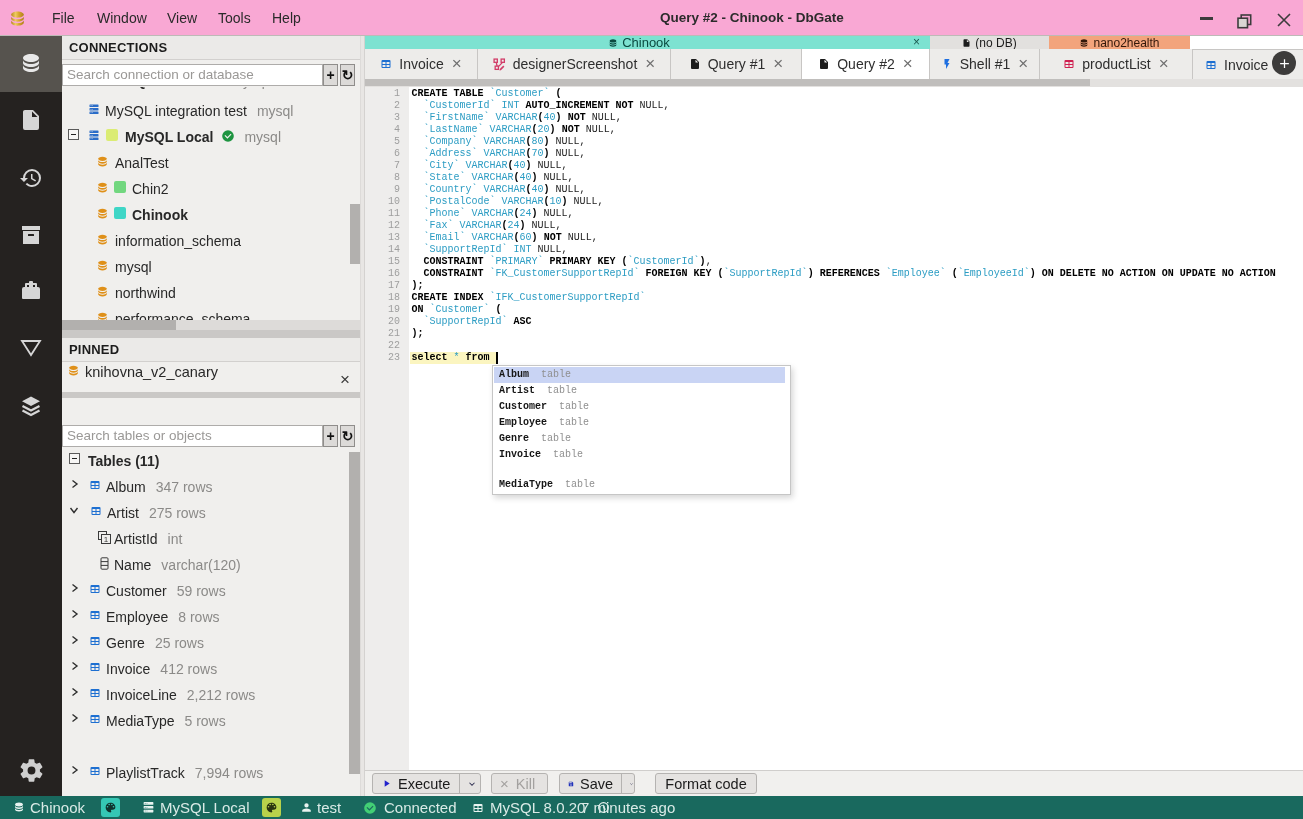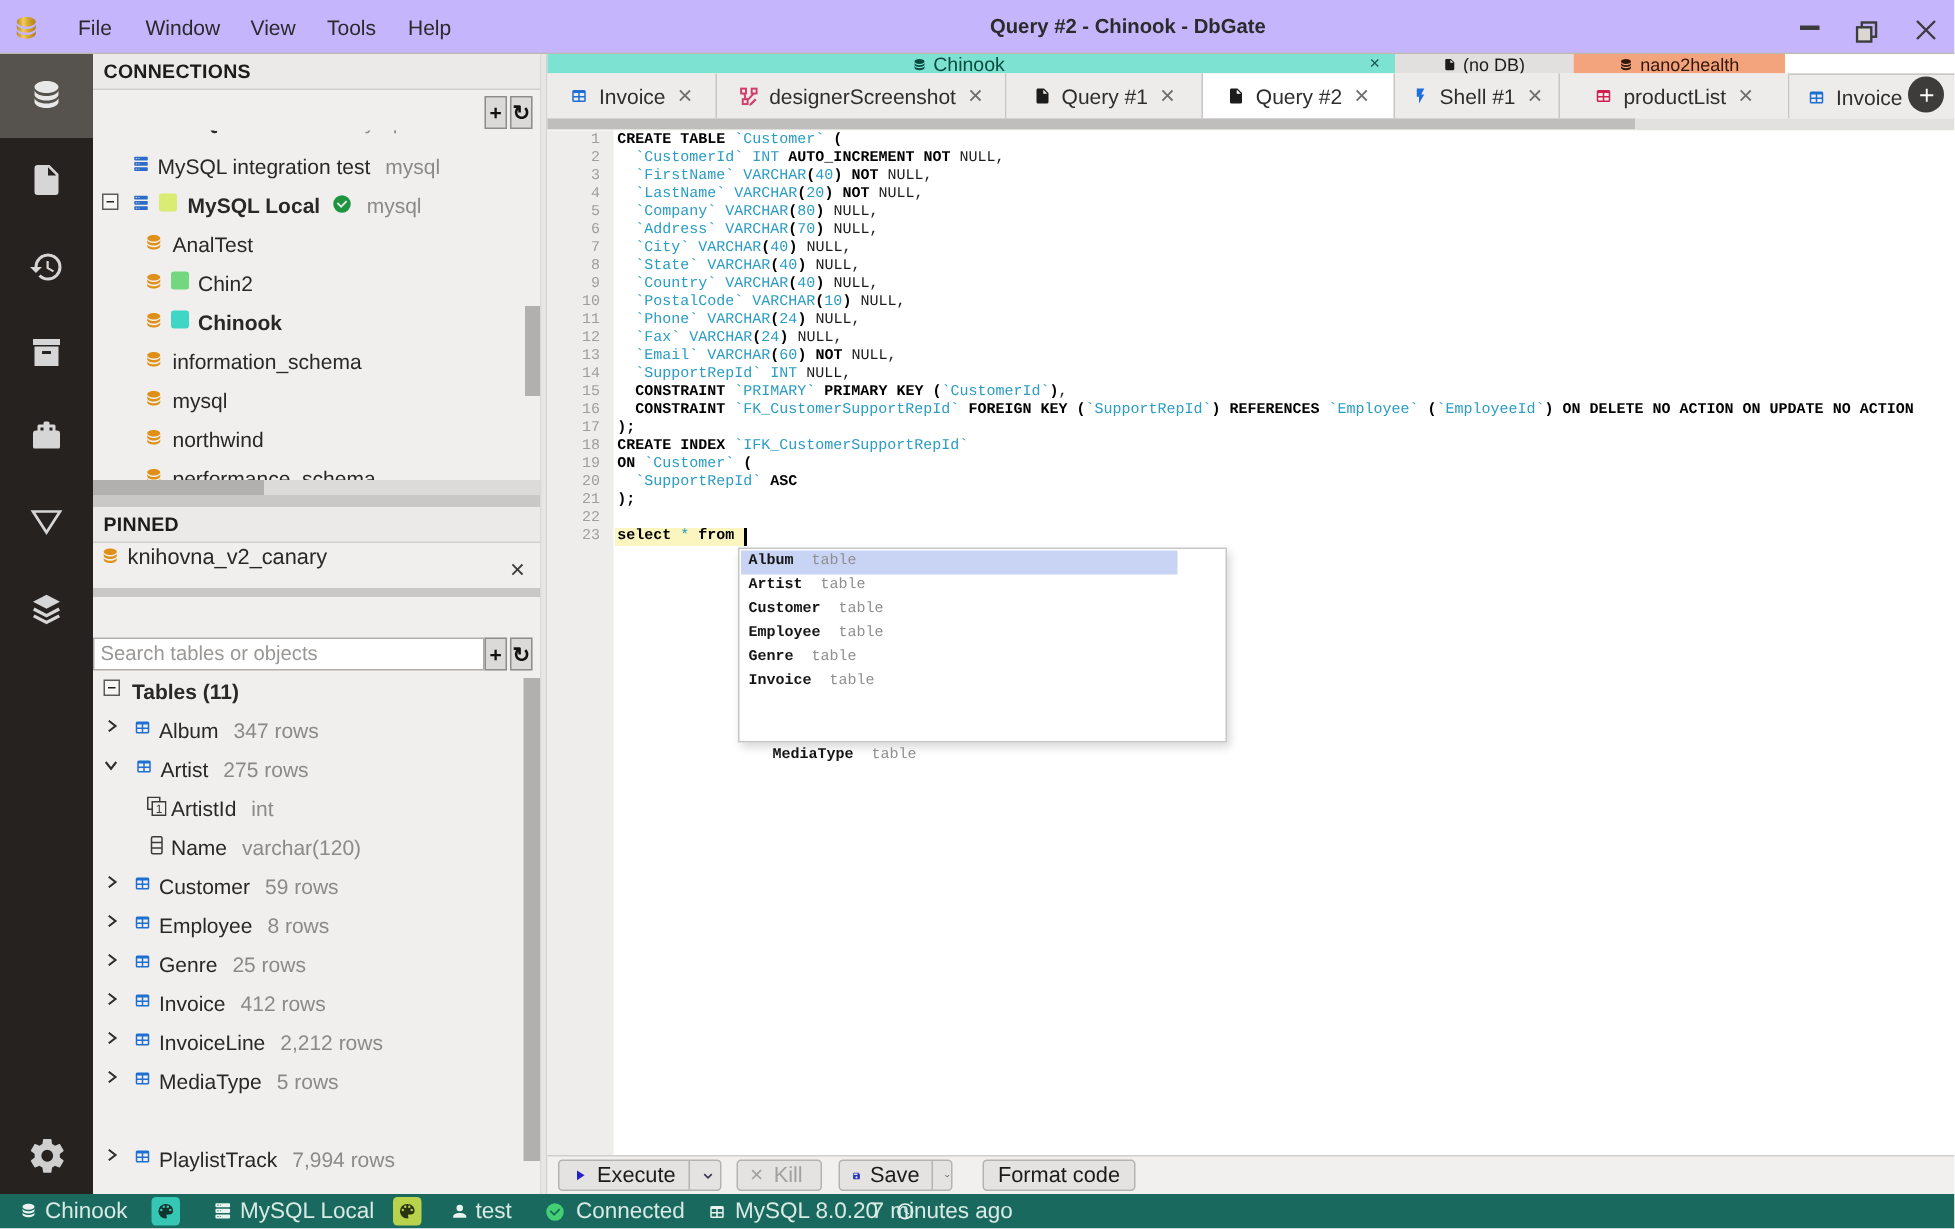--- a/index.html
+++ b/index.html
@@ -1,18 +1,18 @@
 <!DOCTYPE html>
 <html><head><meta charset="utf-8"><style>
 html,body{margin:0;padding:0}
 body{width:1303px;height:819px;position:relative;overflow:hidden;font-family:"Liberation Sans",sans-serif;background:#fff}
 .a{position:absolute}
 svg{display:block}
 
-#tb{left:0;top:0;width:1303px;height:35px;background:#c4b5fd;border-bottom:1px solid #bdbab7}
+#tb{left:0;top:0;width:1303px;height:35px;background:#f9a8d4;border-bottom:1px solid #bdbab7}
 .menu{top:10px;font-size:14px;color:#2a2a2a}
 #title{top:10px;left:660px;font-size:13.5px;font-weight:bold;color:#2b2b2b}
 .winbtn{top:13px;color:#3c3c3c}
 
 #ib{left:0;top:36px;width:62px;height:760px;background:#252220}
 .ibsel{left:0;top:0;width:62px;height:56px;background:#56534e}
 .ibi{left:19px}
 
 #lp{left:62px;top:36px;width:298px;height:760px;background:#f0efed;overflow:hidden}
 .whdr{left:0;width:298px;height:24px;background:#ebeae8;border-bottom:1px solid #d2d0ce;font-size:13px;font-weight:bold;color:#1c1c1c;line-height:24px;padding-left:7px;letter-spacing:.2px;box-sizing:border-box}
@@ -36,21 +36,21 @@
 
 #ed{left:365px;top:87px;width:938px;height:683px;background:#fff}
 #gut{left:365px;top:87px;width:44px;height:683px;background:#eeedec}
 .gnum{position:absolute;left:0;width:35px;text-align:right;font-family:"Liberation Mono",monospace;font-size:10px;line-height:12px;color:#9e9e9e}
 #code{left:411.5px;top:88px;font-family:"Liberation Mono",monospace;font-size:10px;line-height:12px;color:#1c1c1c;white-space:pre}
 #code b{color:#000}
 .t{color:#2b9cc3}
 #yline{left:410px;top:352px;width:88px;height:12px;background:#fbf5c0}
 #cursor{left:496px;top:352px;width:2px;height:12px;background:#000}
 
-#pop{left:492px;top:365px;width:326px;height:130px;background:#fff;border:1px solid #c6c6c6;box-shadow:2px 3px 6px rgba(0,0,0,.16);box-sizing:border-box}
+#pop{left:492px;top:365px;width:299px;height:130px;background:#fff;border:1px solid #c6c6c6;box-shadow:2px 3px 6px rgba(0,0,0,.16);box-sizing:border-box}
 .prow{position:absolute;left:1px;width:286px;height:16px;font-family:"Liberation Mono",monospace;font-size:10px;line-height:16px;white-space:pre}
 .prow b{color:#151515}
 .prow .m{color:#8f8f8f}
 
 #tbar{left:365px;top:770px;width:938px;height:26px;background:#f1f0ee;border-top:1px solid #d0cecc;box-sizing:border-box}
 .btn{top:2px;height:21px;background:#e5e3e1;border:1px solid #b5b3b1;border-radius:3px;box-sizing:border-box;display:flex;align-items:center;font-size:14.5px;color:#1b1b1b}
 
 #sb{left:0;top:796px;width:1303px;height:23px;background:#19695e;color:#dcecе8}
 .si{top:0;height:23px;display:flex;align-items:center;font-size:15px;color:#d9eae6;white-space:nowrap}
 .badge{border-radius:3px;width:19px;height:19px;display:flex;align-items:center;justify-content:center}
@@ -107,20 +107,21 @@
       <path d="M3,8.2L12,3.5L21,8.2L12,12.9Z" fill="#d6d6d6" stroke="none"></path>
       <path d="M3.5,13L12,17.4L20.5,13"></path>
       <path d="M3.5,17.6L12,22L20.5,17.6"></path>
     </svg>
  <svg class="a ibi" style="top:721px;left:18px" width="27" height="27" viewBox="0 0 24 24" fill="#cfcfcf">
       <path d="M12,15.5A3.5,3.5 0 0,1 8.5,12A3.5,3.5 0 0,1 12,8.5A3.5,3.5 0 0,1 15.5,12A3.5,3.5 0 0,1 12,15.5M19.43,12.97C19.47,12.65 19.5,12.33 19.5,12C19.5,11.67 19.47,11.34 19.43,11L21.54,9.37C21.73,9.22 21.78,8.95 21.66,8.73L19.66,5.27C19.54,5.05 19.27,4.96 19.05,5.05L16.56,6.05C16.04,5.66 15.5,5.32 14.87,5.07L14.5,2.42C14.46,2.18 14.25,2 14,2H10C9.75,2 9.54,2.18 9.5,2.42L9.13,5.07C8.5,5.32 7.96,5.66 7.44,6.05L4.95,5.05C4.73,4.96 4.46,5.05 4.34,5.27L2.34,8.73C2.21,8.95 2.27,9.22 2.46,9.37L4.57,11C4.53,11.34 4.5,11.67 4.5,12C4.5,12.33 4.53,12.65 4.57,12.97L2.46,14.63C2.27,14.78 2.21,15.05 2.34,15.27L4.34,18.73C4.46,18.95 4.73,19.03 4.95,18.95L7.44,17.94C7.96,18.34 8.5,18.68 9.13,18.93L9.5,21.58C9.54,21.82 9.75,22 10,22H14C14.25,22 14.46,21.82 14.5,21.58L14.87,18.93C15.5,18.67 16.04,18.34 16.56,17.94L19.05,18.95C19.27,19.03 19.54,18.95 19.66,18.73L21.66,15.27C21.78,15.05 21.73,14.78 21.54,14.63L19.43,12.97Z"></path>
     </svg>
 </div>
 <div class="a" id="lp">
  <div class="a whdr" style="top:0">CONNECTIONS</div>
+ <div class="a sin" style="top:28px">Search connection or database</div>
  <div class="a sbtn" style="left:261px;top:28px">+</div>
  <div class="a sbtn" style="left:278px;top:28px">↻</div>
  <div class="a" id="connlist" style="left:0;top:51px;width:298px;height:233px;overflow:hidden">
   <div class="a trow" style="top:-14px">
         <span style="width:26px"></span>
         <svg width="12" height="13" viewBox="0 0 24 24" fill="#2a6cc8">
           <path d="M4,2H20A1,1 0 0,1 21,3V6A1,1 0 0,1 20,7H4A1,1 0 0,1 3,6V3A1,1 0 0,1 4,2M4,9H20A1,1 0 0,1 21,10V13A1,1 0 0,1 20,14H4A1,1 0 0,1 3,13V10A1,1 0 0,1 4,9M4,16H20A1,1 0 0,1 21,17V20A1,1 0 0,1 20,21H4A1,1 0 0,1 3,20V17A1,1 0 0,1 4,16M5,4H7V5H5V4M5,11H7V12H5V11M5,18H7V19H5V18M8.5,4H10V5H8.5V4M8.5,11H10V12H8.5V11M8.5,18H10V19H8.5V18Z" fill-rule="evenodd"></path>
         </svg>
         <span class="bold" style="margin-left:5px">MYSQL WD TEST</span>
         <span class="mt">mysql</span>
@@ -445,21 +446,21 @@
 
 <b>select</b> <span class="t">*</span> <b>from</b> </div>
 <div class="a" id="cursor"></div>
 <div class="a" id="pop">
  <div class="prow" style="top:1px;background:#c9d4f4;padding-left:5px"><b>Album</b><span class="m">  table</span></div>
  <div class="prow" style="top:17px;padding-left:5px"><b>Artist</b><span class="m">  table</span></div>
  <div class="prow" style="top:33px;padding-left:5px"><b>Customer</b><span class="m">  table</span></div>
  <div class="prow" style="top:49px;padding-left:5px"><b>Employee</b><span class="m">  table</span></div>
  <div class="prow" style="top:65px;padding-left:5px"><b>Genre</b><span class="m">  table</span></div>
  <div class="prow" style="top:81px;padding-left:5px"><b>Invoice</b><span class="m">  table</span></div>
- <div class="prow" style="top:130px;padding-left:21px"><b>MediaType</b><span class="m">  table</span></div>
+ <div class="prow" style="top:111px;padding-left:5px"><b>MediaType</b><span class="m">  table</span></div>
 </div>
 <div class="a" id="tbar">
  <div class="btn a" style="left:7px;width:109px">
       <svg style="margin-left:8px" width="11" height="11" viewBox="0 0 24 24" fill="#2222cc">
         <path d="M8,5.14V19.14L19,12.14L8,5.14Z"></path>
       </svg>
       <span style="margin-left:6px">Execute</span>
       <span style="margin-left:9px;border-left:1px solid #b5b3b1;height:19px"></span>
       <svg style="margin-left:7px" width="10" height="10" viewBox="0 0 24 24" fill="none" stroke="#333355" stroke-width="2.5">
         <path d="M6,9L12,15L18,9"></path>

